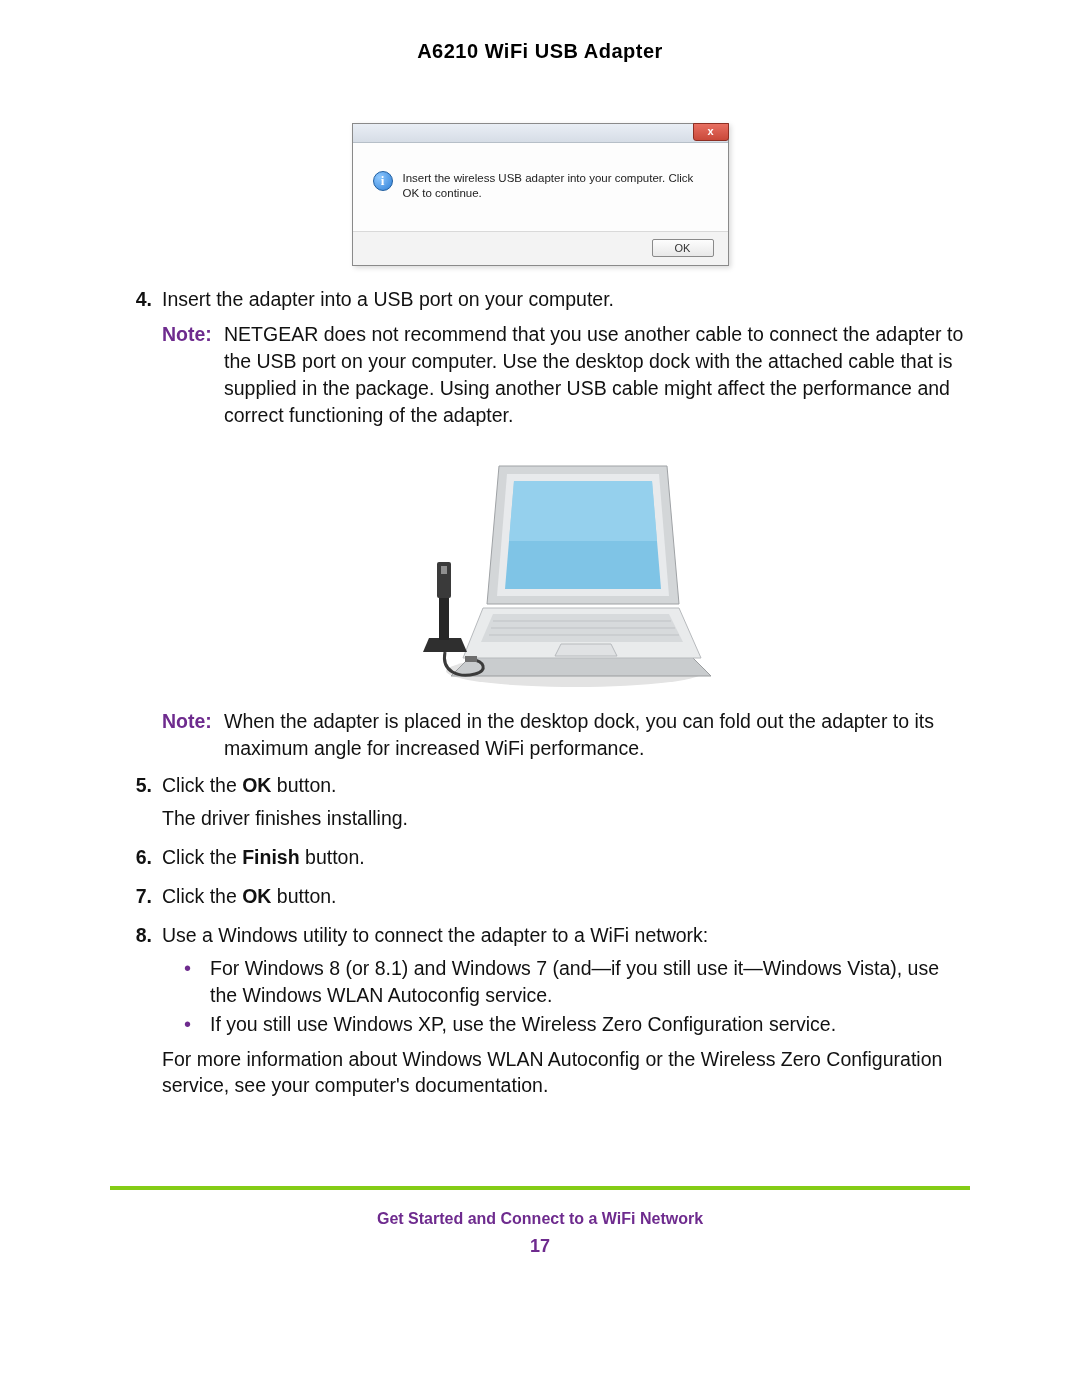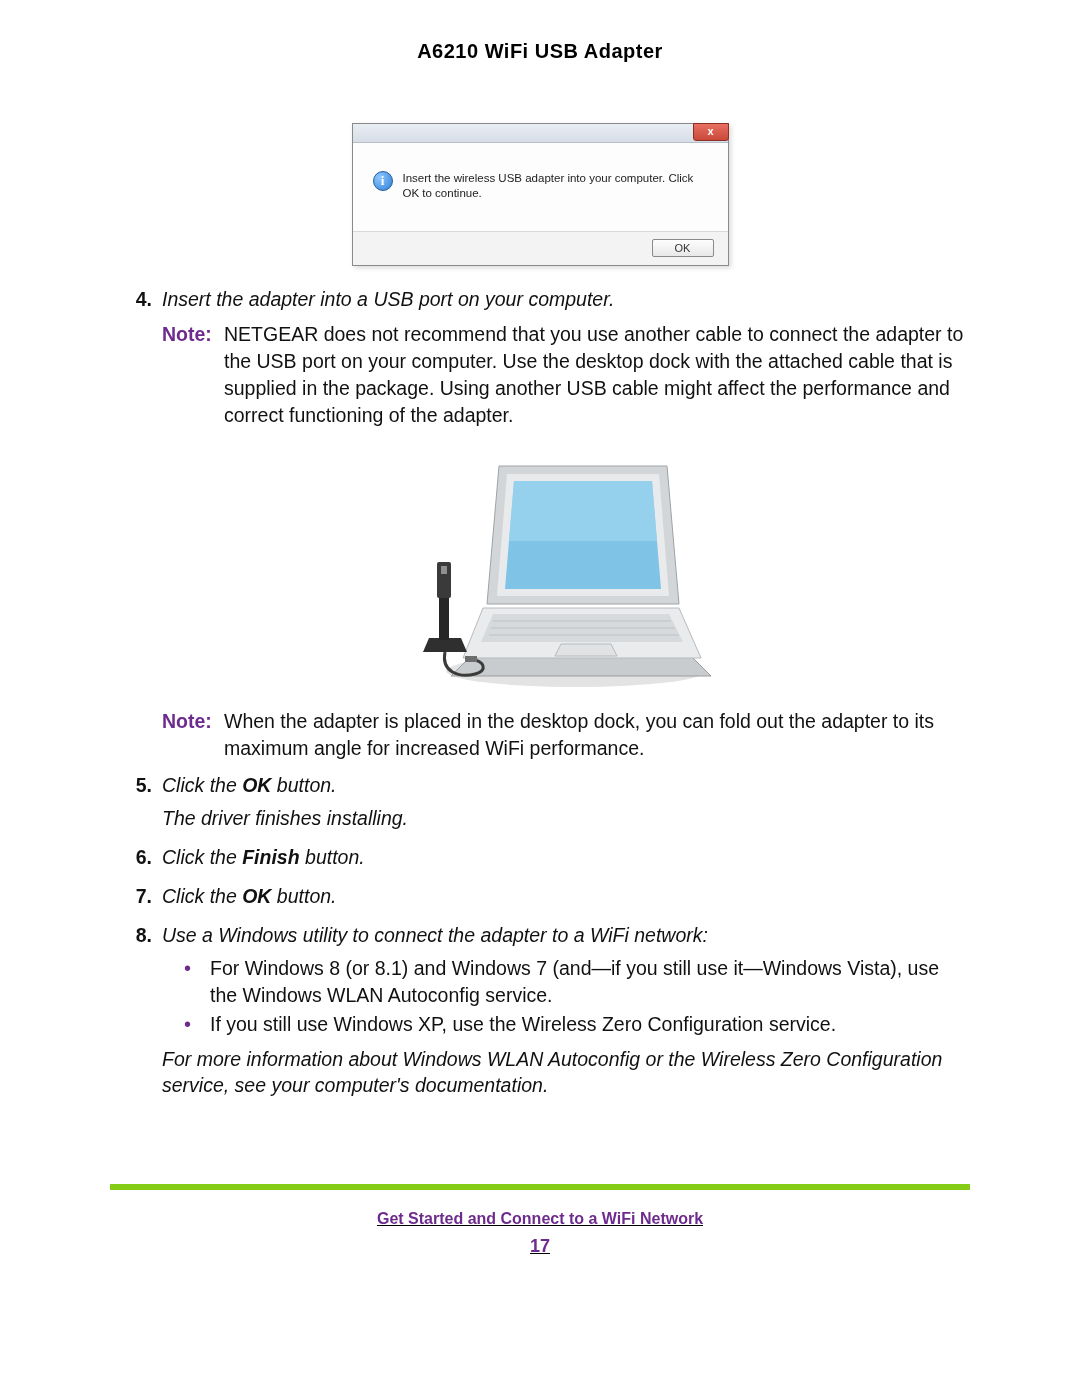--- a/index.html
+++ b/index.html
@@ -121,21 +121,20 @@
     text-align: right;
     padding-right: 10px;
     font-weight: 700;
     box-sizing: border-box;
   }
   .step-body {
     flex: 1;
   }
   .step-body p {
     margin: 0 0 6px 0;
-    font-style: italic;
   }
   .note-line {
     display: flex;
     margin: 8px 0 4px 0;
   }
   .note-label {
     flex: 0 0 62px;
     font-weight: 700;
     color: #6e2b8e;
   }
@@ -163,22 +162,21 @@
     justify-content: center;
     margin: 18px 0 12px 0;
   }
 
   
   .footer {
     position: absolute;
     bottom: 140px;
     left: 110px;
     right: 110px;
-    border-top: 6px solid #84cc16;
-    text-decoration: underline;
+    border-top: 4px solid #84cc16;
   }
   .footer-title {
     text-align: center;
     color: #6e2b8e;
     font-weight: 700;
     font-size: 16px;
     margin-top: 20px;
   }
   .page-num {
     text-align: center;

